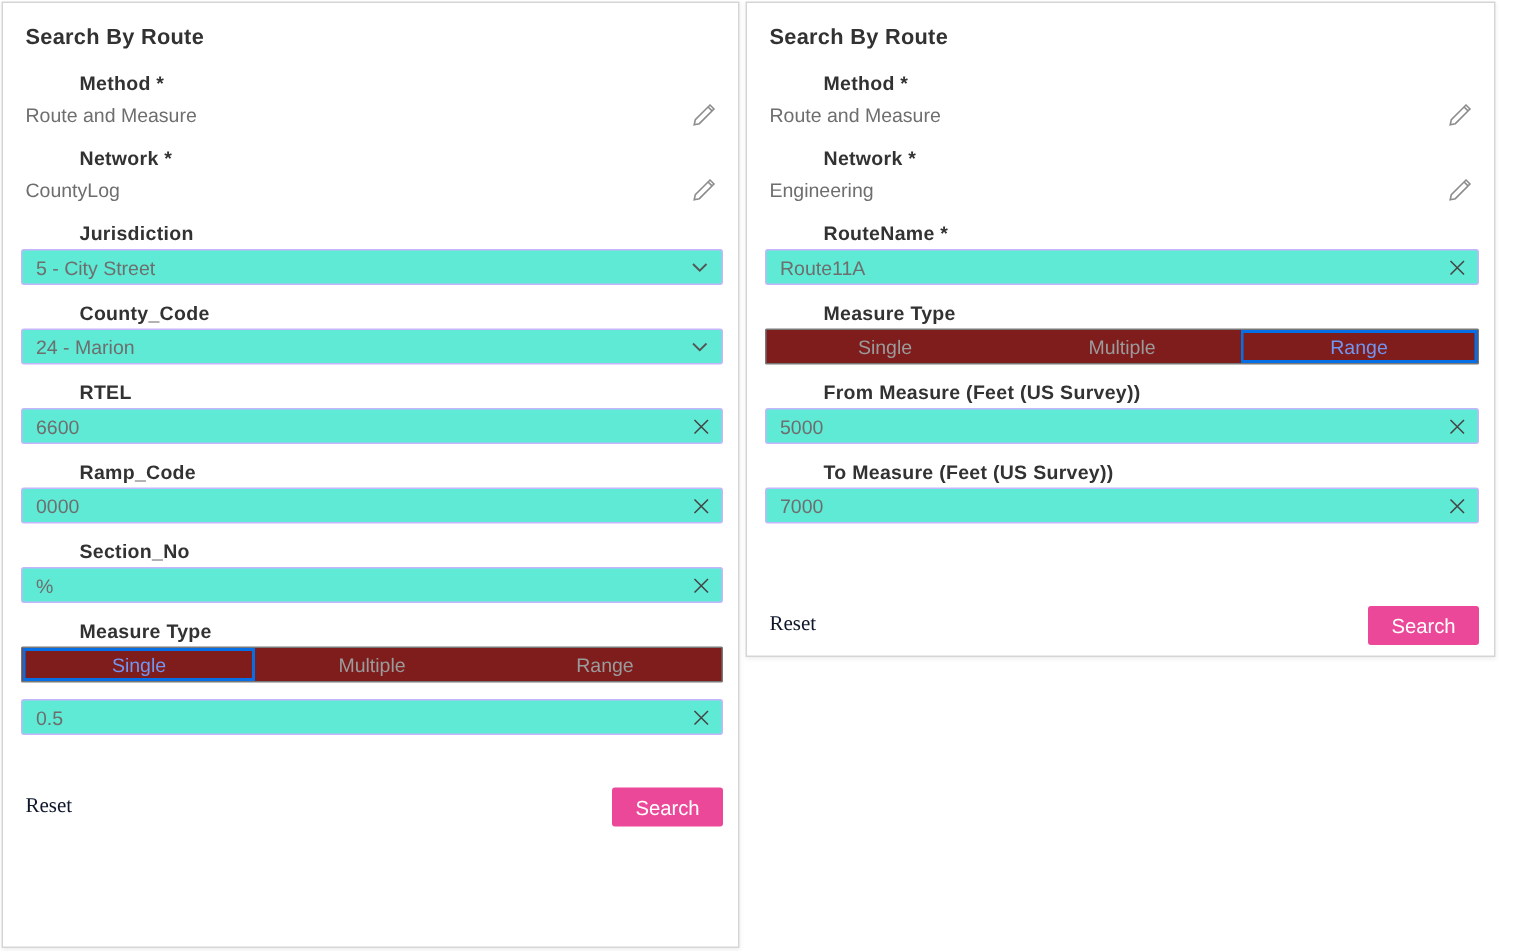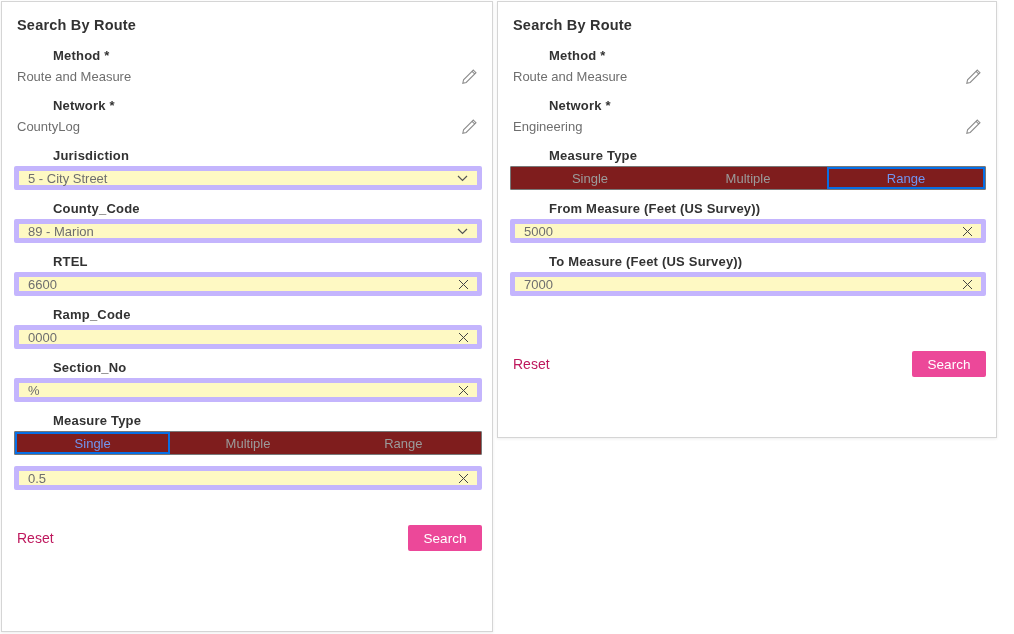--- a/index.html
+++ b/index.html
@@ -29,23 +29,23 @@
   .ro-row { display: flex; align-items: center; justify-content: space-between; min-height: 20px; padding-left: 3px; }
   .ro-val { font-size: 13px; color: #6e6e6e; }
   .icon-btn { background: none; border: none; cursor: pointer; padding: 0 4px; display: flex; align-items: center; }
 
   
   .field { margin-bottom: 11px; }
 
   .select-box, .input-wrap {
     position: relative;
     height: 24px;
-    border: 5px solid #c4b5fd;
+    border: 1px solid #c4b5fd;
     border-radius: 2px;
-    background: #fef9c3;
+    background: #5eead4;
     display: flex; align-items: center;
   }
   .select-box { cursor: pointer; justify-content: space-between; padding: 0 9px; }
   .select-box span { font-size: 13px; color: #6e6e6e; }
 
   .input-wrap input {
     flex: 1; height: 100%; border: none; outline: none;
     font-family: inherit; font-size: 13px; color: #6e6e6e;
     padding: 0 26px 0 9px; background: transparent;
   }
@@ -68,21 +68,21 @@
   }
   .seg.selected {
     box-shadow: inset 0 0 0 2px #076fe5;
     color: #7195f0;
   }
 
   
   .footer { display: flex; align-items: center; justify-content: space-between; padding-left: 3px; }
   .footer-left-panel { margin-top: 35px; }
   .footer-right-panel { margin-top: 55px; }
-  .reset-link { font-size: 14px; color: #be185d; text-decoration: none; cursor: pointer; }
+  .reset-link { font-size: 14px; color: #0f172a; text-decoration: none; cursor: pointer; font-family: Liberation Serif, serif; }
   .search-btn {
     background: #ec4899; color: #ffffff; border: none; border-radius: 2px;
     font-family: inherit; font-size: 13.5px;
     height: 26px; width: 74px; cursor: pointer;
   }
 
   svg { display: block; }
 </style>
 </head>
 <body>
@@ -122,21 +122,21 @@
         <span>5 - City Street</span>
         <svg width="11" height="7" viewBox="0 0 11 7">
             <path d="M1 1l4.5 4.5L10 1" fill="none" stroke="#555" stroke-width="1.2"></path>
           </svg>
       </div>
     </div>
 
     <div class="field">
       <div class="lbl">County_Code</div>
       <div class="select-box">
-        <span>89 - Marion</span>
+        <span>24 - Marion</span>
         <svg width="11" height="7" viewBox="0 0 11 7">
             <path d="M1 1l4.5 4.5L10 1" fill="none" stroke="#555" stroke-width="1.2"></path>
           </svg>
       </div>
     </div>
 
 
     <div class="field">
       <div class="lbl">RTEL</div>
       <div class="input-wrap">
@@ -219,20 +219,31 @@
       <div class="ro-row">
         <span class="ro-val">Engineering</span>
         <button class="icon-btn">
           <svg width="17" height="17" viewBox="0 0 16 16">
               <path d="M11.6 1.9l2.5 2.5L4.9 13.6l-3.2.7.7-3.2zM10.4 3.1l2.5 2.5" fill="none" stroke="#8c8c8c" stroke-width="1"></path>
             </svg>
         </button>
       </div>
     </div>
 
+    <div class="field">
+      <div class="lbl">RouteName *</div>
+      <div class="input-wrap">
+        <input value="Route11A" style="">
+        <button class="clear-btn">
+          <svg width="13" height="13" viewBox="0 0 13 13">
+              <path d="M2 2l9 9M11 2l-9 9" stroke="#444" stroke-width="1"></path>
+            </svg>
+        </button>
+      </div>
+    </div>
 
     <div class="field">
       <div class="lbl">Measure Type</div>
       <div class="segmented">
         <button class="seg">Single</button>
         <button class="seg">Multiple</button>
         <button class="seg selected">Range</button>
       </div>
     </div>
 

